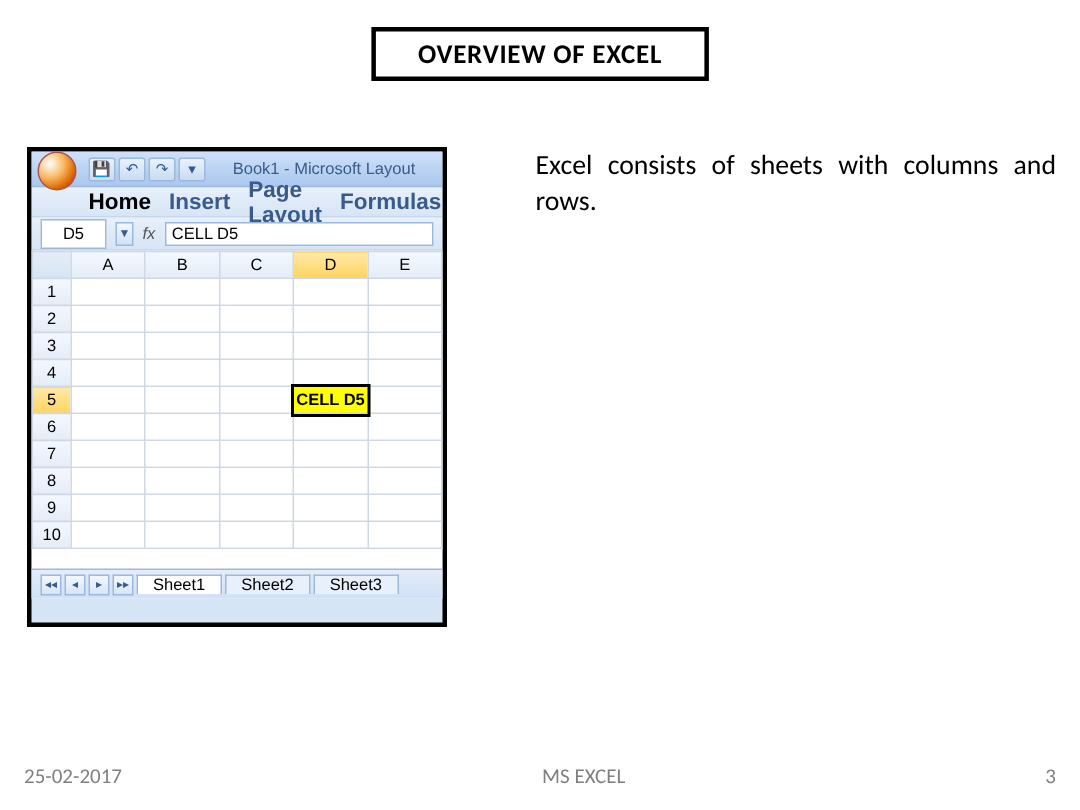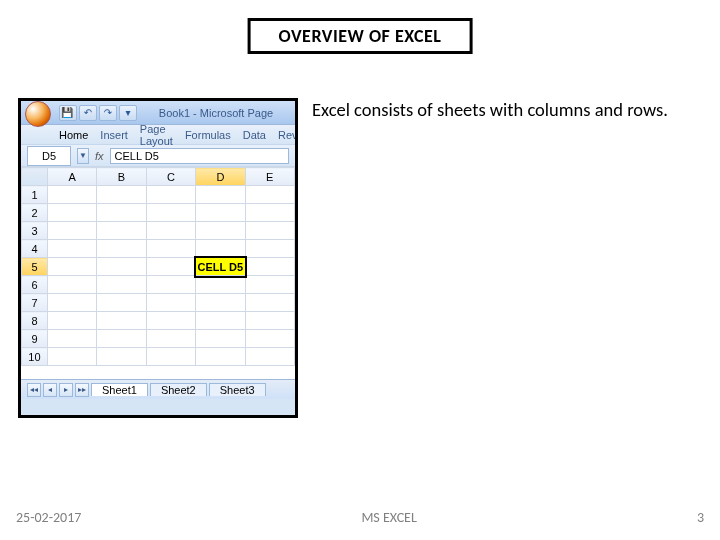--- a/index.html
+++ b/index.html
@@ -60,24 +60,25 @@
     font-size: 10px;
     color: #2b5a9a;
   }
   .win-title { flex:1; text-align:center; color:#3a5a8a; font-size:11px; }
   .ribbon-tabs {
     display:flex;
     gap: 12px;
     padding: 4px 4px 4px 38px;
     background: linear-gradient(#e8f0fb,#d6e5f5);
     color: #3a5a8a;
-    font-size: 11px;
+    font-size: 15px;
     border-bottom: 1px solid #c8d8ec;
     height: 20px;
     align-items: center;
+    font-weight: bold;
   }
   .ribbon-tabs .tab.active { color: #000; }
   .formula-bar {
     display:flex;
     align-items:center;
     background: linear-gradient(#e8f0fb,#d6e5f5);
     border-bottom: 1px solid #c8d8ec;
     height: 22px;
     padding: 0 6px;
     gap: 6px;
@@ -157,21 +158,21 @@
   .stab.active { background:#fff; }
   .body-text {
     position:absolute;
     top: 98px;
     left: 312px;
     right: 16px;
     font-size: 18.5px;
     color:#000;
     line-height: 1.28;
   }
-  .body-text p { margin-bottom: 18px; text-align: justify; }
+  .body-text p { margin-bottom: 18px; text-align: justify; margin-left: 45px; }
   .footer {
     position:absolute;
     bottom: 14px;
     left: 0; right: 0;
     display:flex;
     justify-content:space-between;
     padding: 0 16px;
     font-size: 14px;
     color:#808080;
   }
@@ -183,21 +184,21 @@
 
 <div class="excel-window">
   <div class="titlebar">
     <div class="office-button"></div>
     <div class="qat">
       <div class="qat-btn">💾</div>
       <div class="qat-btn">↶</div>
       <div class="qat-btn">↷</div>
       <div class="qat-btn">▾</div>
     </div>
-    <div class="win-title">Book1 - Microsoft Page</div>
+    <div class="win-title">Book1 - Microsoft Layout</div>
   </div>
 
   <div class="ribbon-tabs">
     <span class="tab active">Home</span>
     <span class="tab">Insert</span>
     <span class="tab">Page Layout</span>
     <span class="tab">Formulas</span>
     <span class="tab">Data</span>
     <span class="tab">Rev</span>
   </div>

